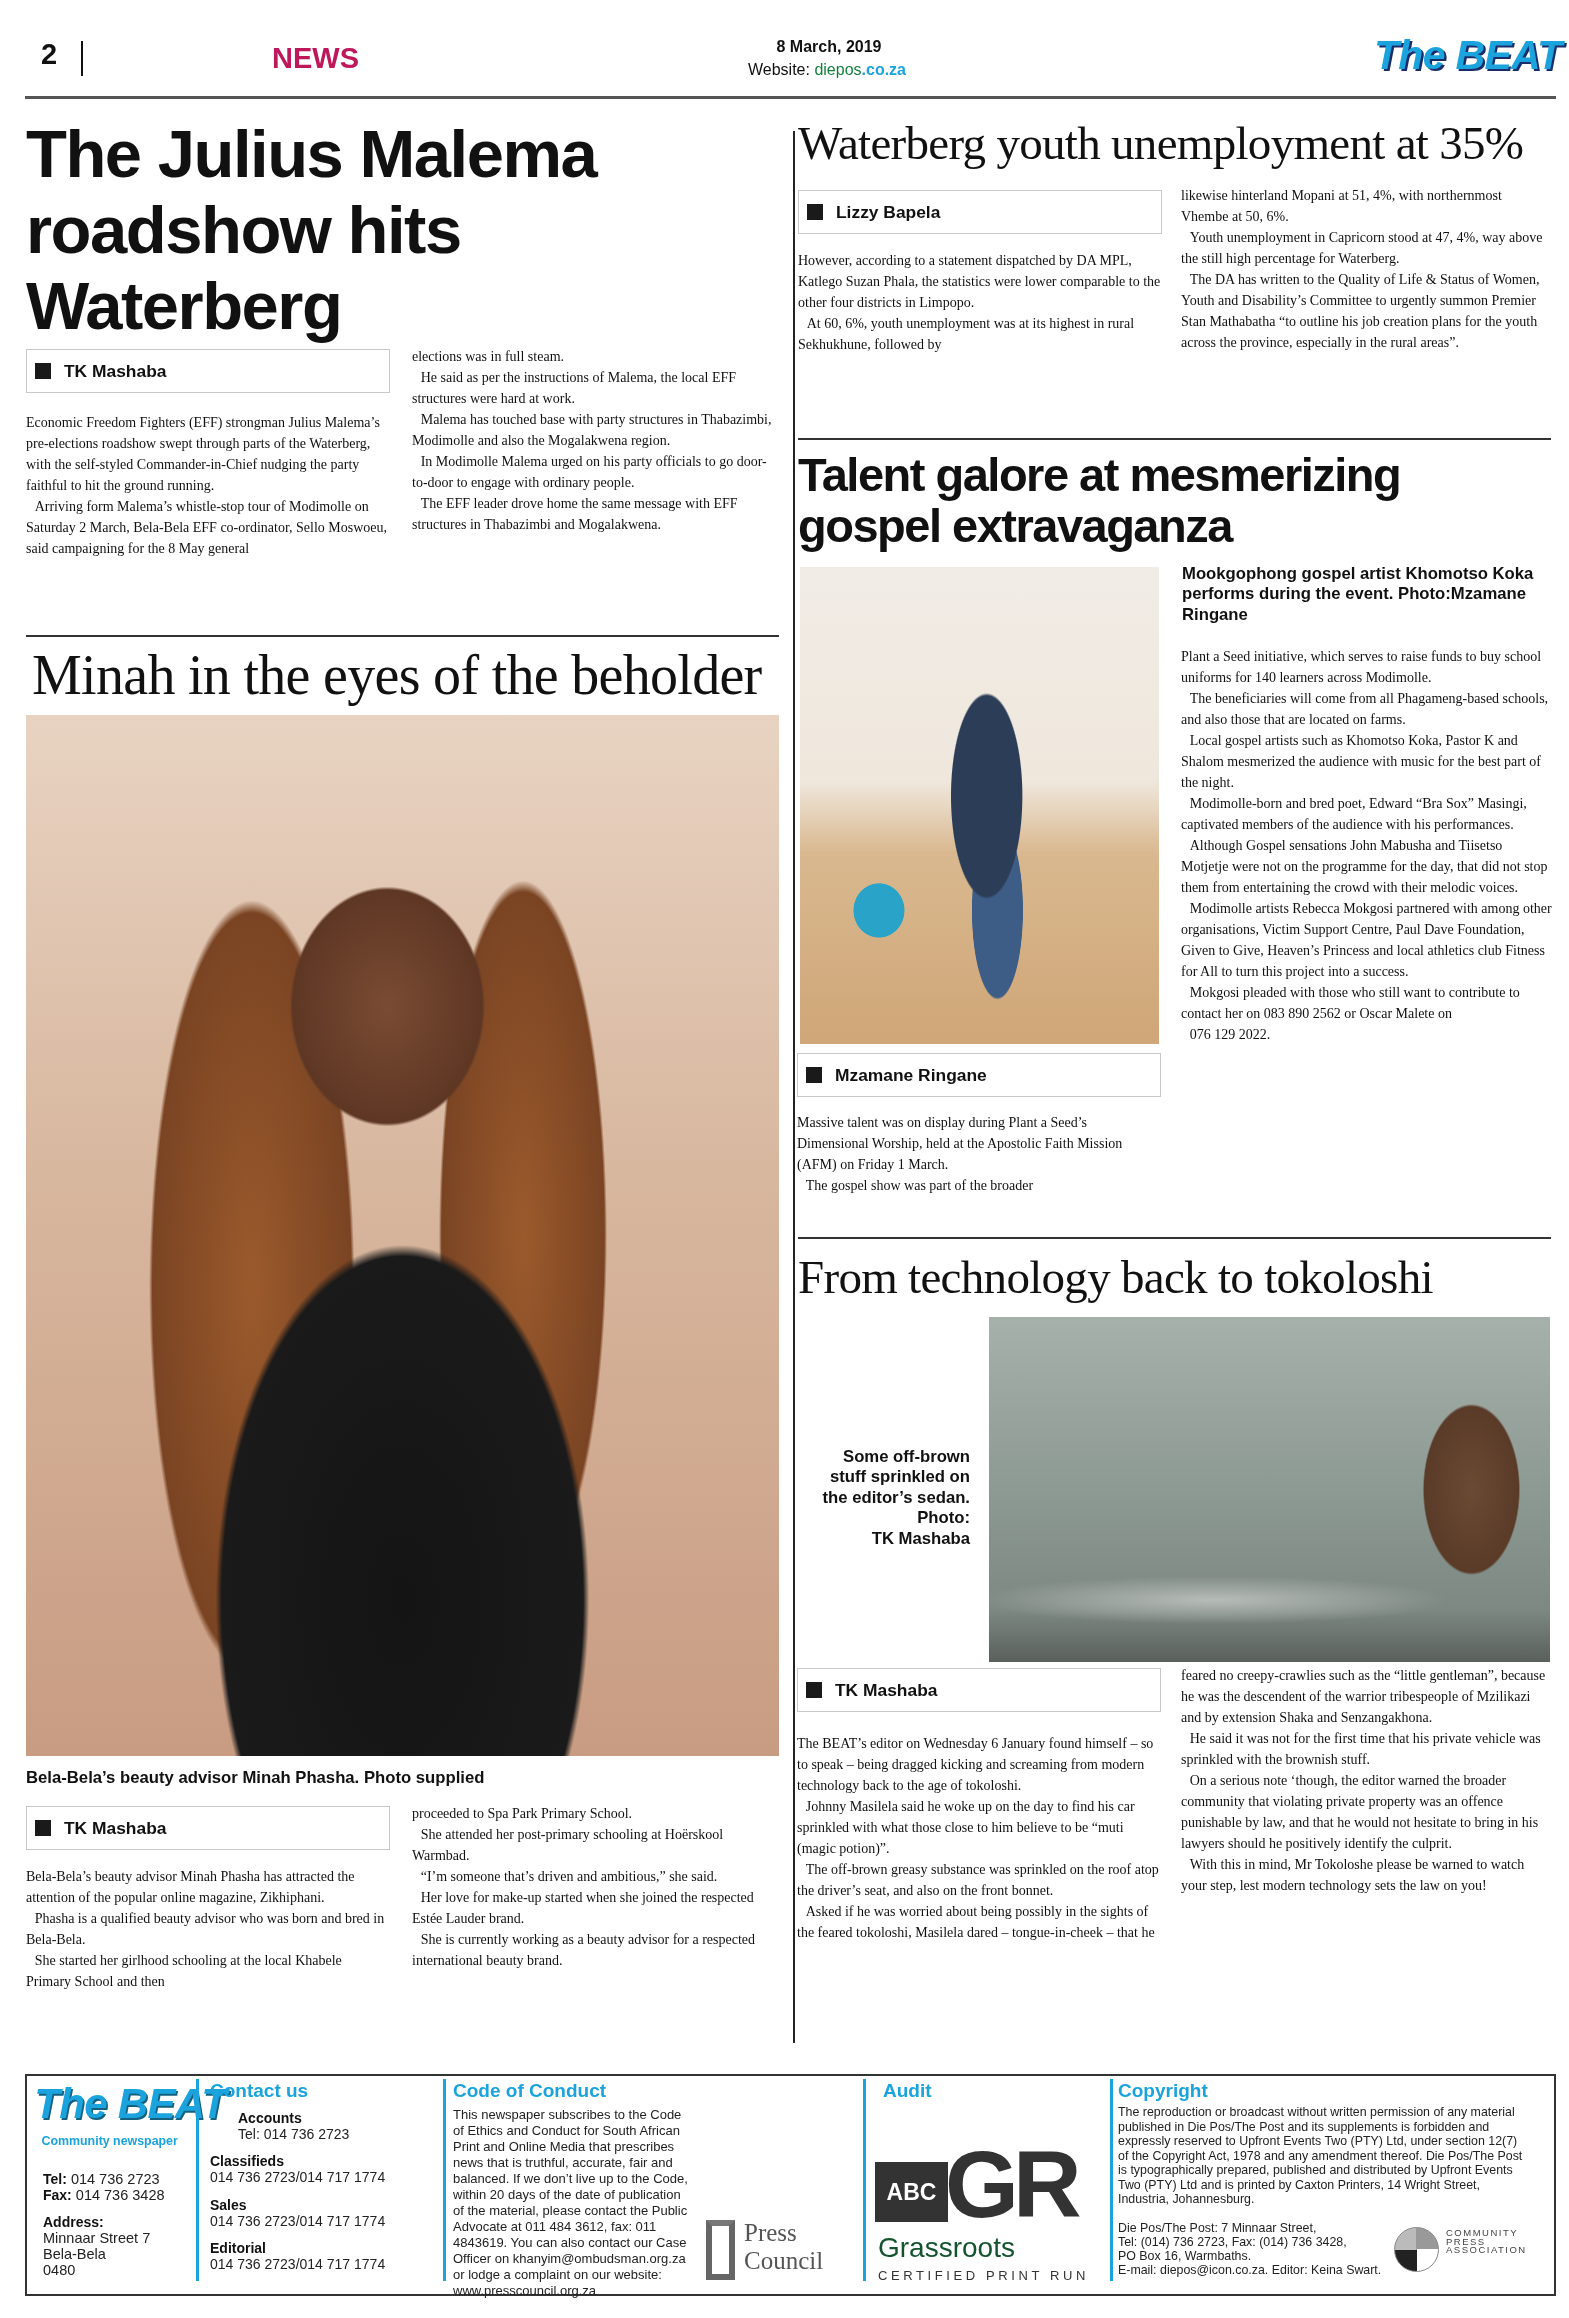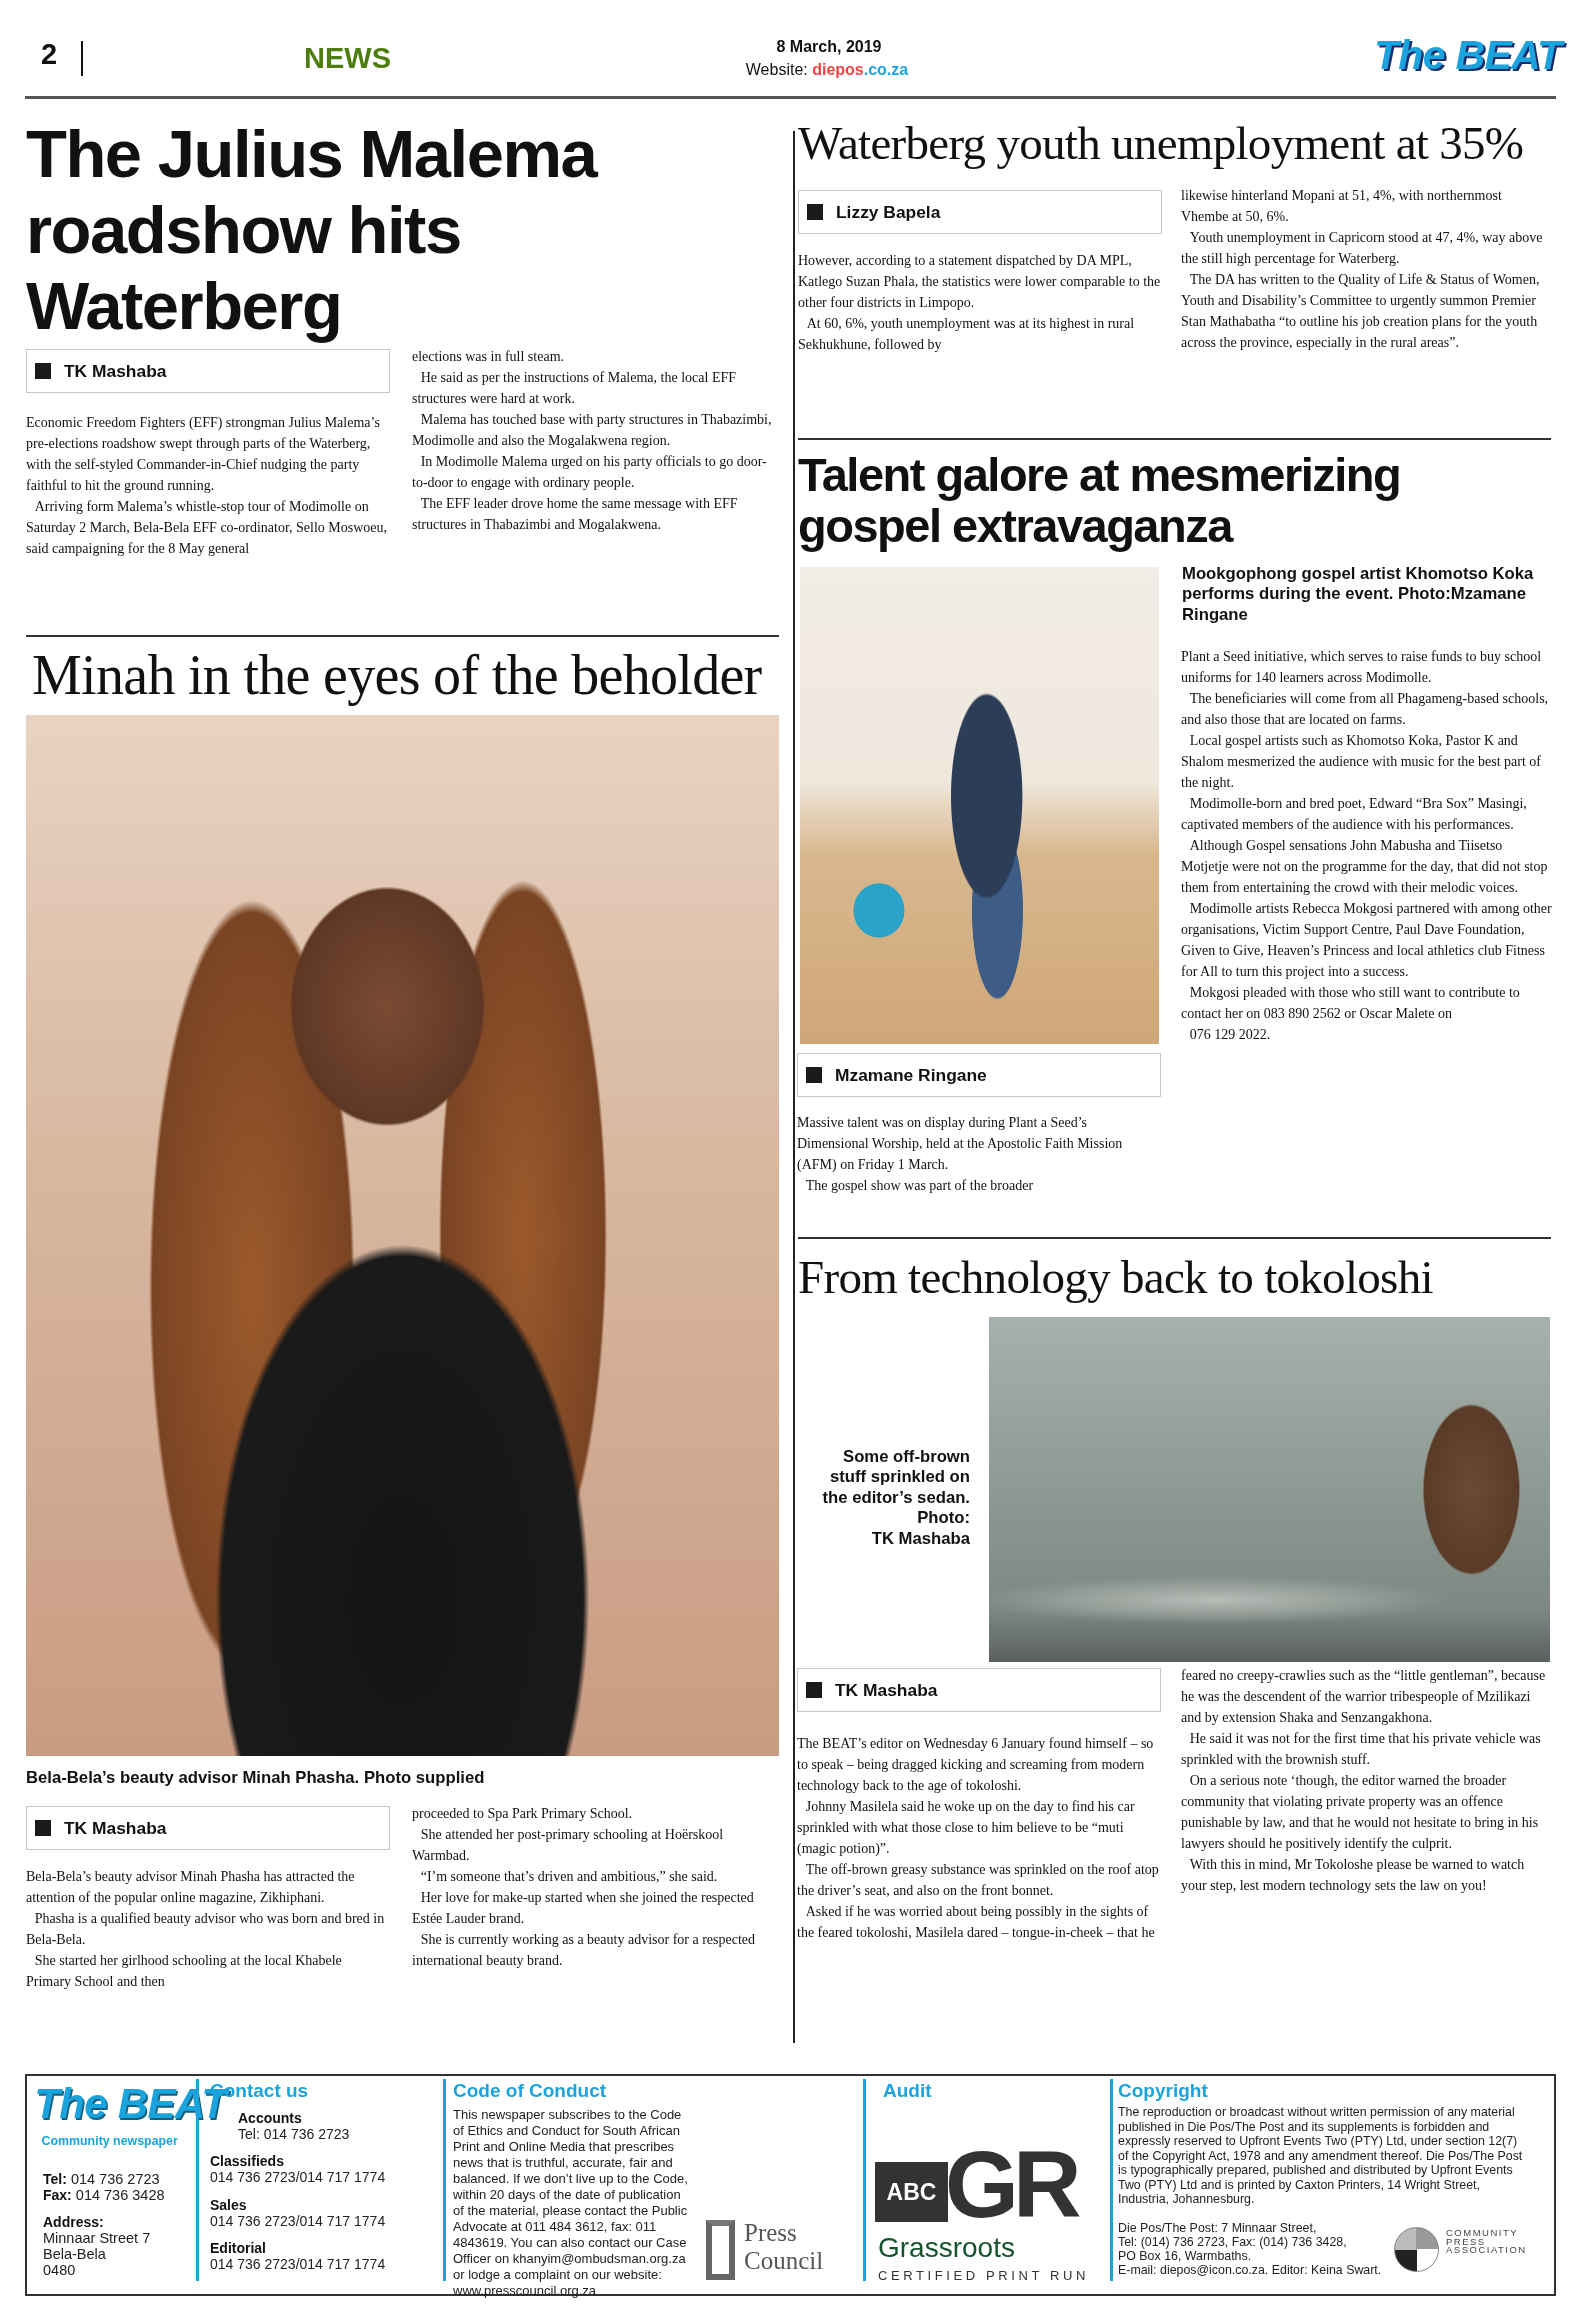--- a/index.html
+++ b/index.html
@@ -3,24 +3,24 @@
 <meta charset="utf-8">
 <style>
   * { box-sizing: border-box; margin: 0; padding: 0; }
   html, body { width: 1569px; height: 2319px; background: #fff; overflow: hidden; }
   body { position: relative; color: #111; font-family: "Liberation Serif", serif; }
   .abs { position: absolute; }
 
   
   .page-no { left: 41px; top: 38px; font: bold 29px "Liberation Sans", sans-serif; }
   .page-bar { left: 81px; top: 41px; width: 2.2px; height: 35px; background: #111; }
-  .section { left: 272px; top: 42px; font: bold 29px "Liberation Sans", sans-serif; color: #4d7c0f; margin-left: 32px; }
+  .section { left: 272px; top: 42px; font: bold 29px "Liberation Sans", sans-serif; color: #be185d; }
   .date { left: 749px; top: 38px; width: 160px; text-align: center; font: bold 16px "Liberation Sans", sans-serif; }
   .website { left: 718px; top: 61px; width: 218px; text-align: center; font: 16px "Liberation Sans", sans-serif; }
-  .website .dom-red { color: #ef4444; font-weight: bold; }
+  .website .dom-red { color: #15803d; font-weight: normal; }
   .website .dom-blue { color: #1aa3dc; font-weight: bold; }
   .logo-top { left: 1374px; top: 32px; font: italic bold 41px "Liberation Sans", sans-serif; color: #1aa3dc; text-shadow: 2.2px 2.2px 0 #1a2d6a; letter-spacing: -0.7px; }
   .mast-rule { left: 25px; top: 96px; width: 1531px; height: 2.9px; background: #555; }
 
   .col-rule { width: 1.5px; background: #222; }
   .h-rule { height: 2.2px; background: #333; }
 
   
   .hl-sans { font-family: "Liberation Sans", sans-serif; font-weight: bold; letter-spacing: -1.5px; color: #111; }
   .hl-serif { font-family: "Liberation Serif", serif; color: #111; letter-spacing: -0.7px; }

